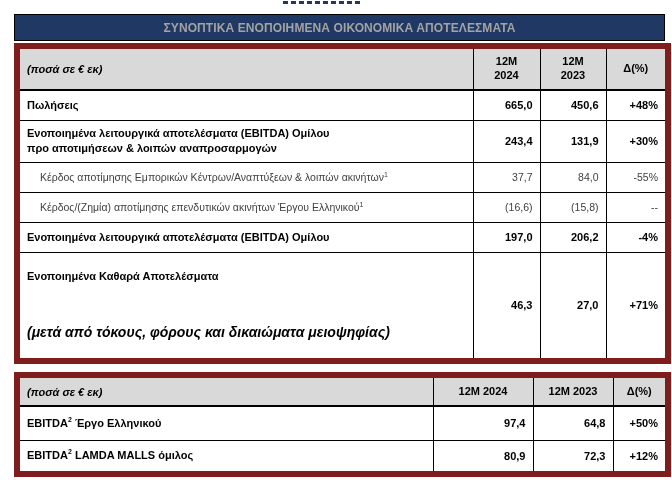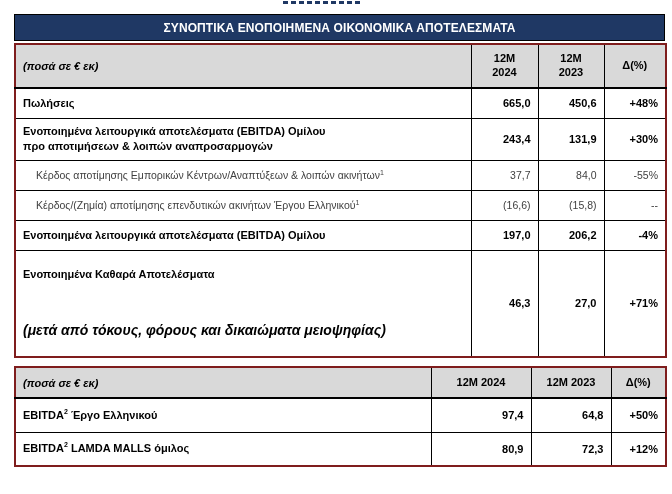--- a/index.html
+++ b/index.html
@@ -18,34 +18,34 @@
     background:repeating-linear-gradient(90deg, var(--navy,#1f3864) 0 5px, transparent 5px 8px);
   }
 
   .doc { position:absolute; left:14px; top:14px; width:651px; }
 
   .title-bar {
     box-sizing:border-box;
     height:27px;
     background:var(--navy,#1f3864);
     border:1px solid #000;
-    color:#ffffff;
+    color:#a3a3a3;
     font-weight:bold;
     font-size:12px;
     letter-spacing:0.1px;
     display:flex; align-items:center; justify-content:center;
     margin-bottom:2px;
     text-align:center;
   }
 
   table {
     width:651px;
     border-collapse:collapse;
     table-layout:fixed;
-    border:2px solid #7f1d1d;
+    border:6px solid #7f1d1d;
   }
   td {
     box-sizing:border-box;
     border:1px solid #000;
     font-size:11px;
     vertical-align:middle;
     padding:2px 7px;
   }
   tr.hdr td {
     background:var(--hdrgray,#d9d9d9);

